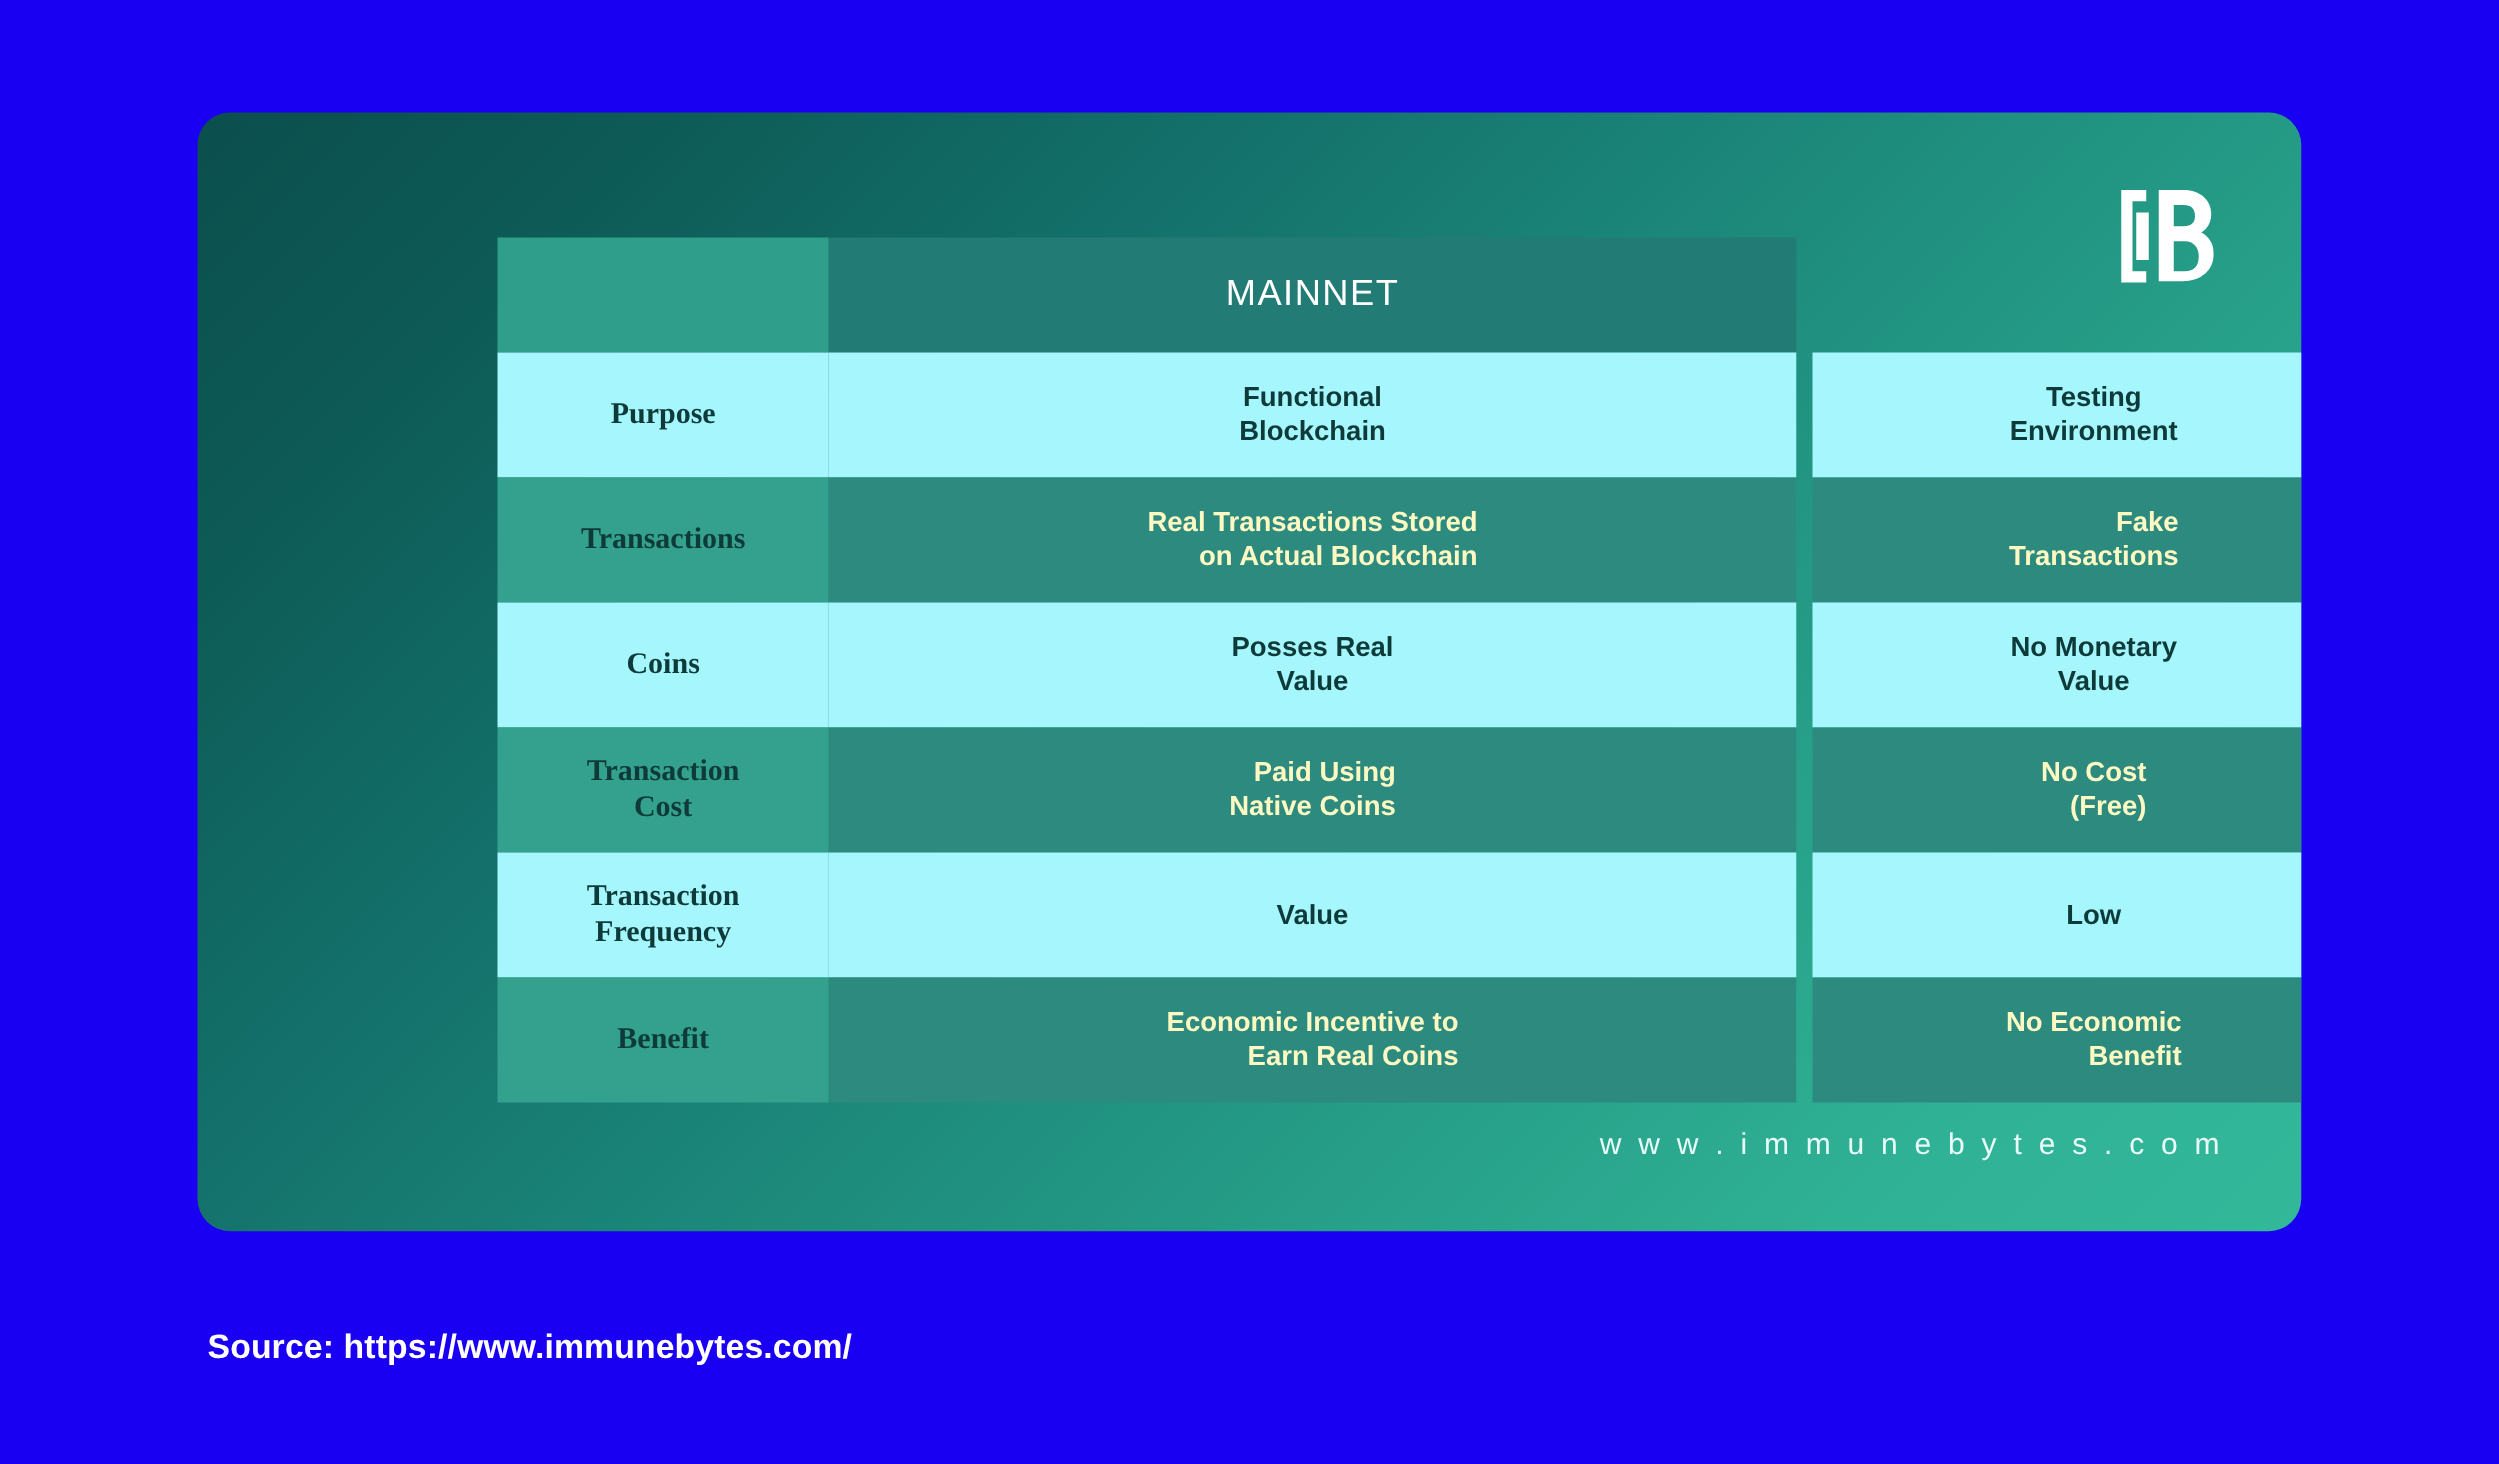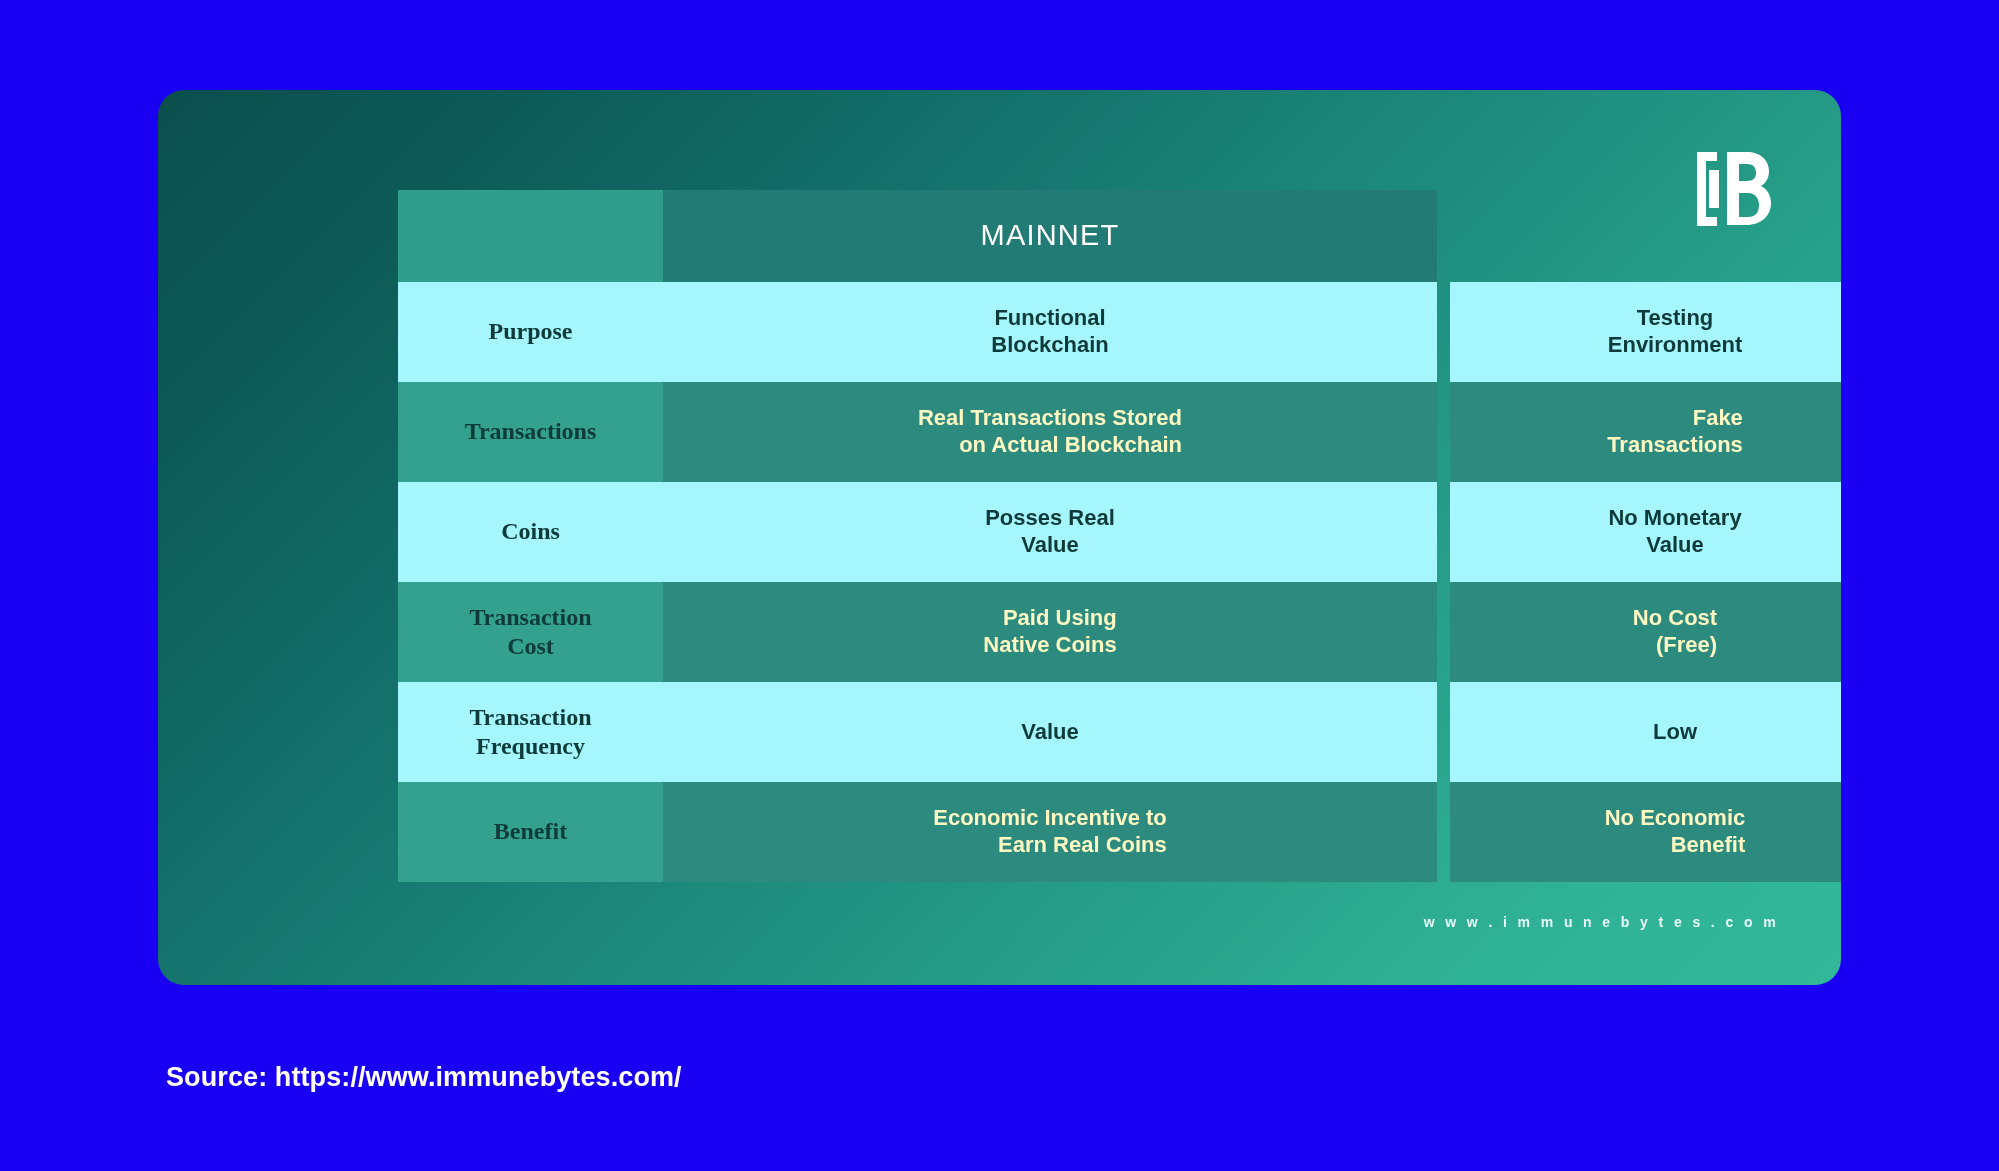--- a/index.html
+++ b/index.html
@@ -95,22 +95,22 @@
   .row.data .c-test {
     font-size: 22px;
     font-weight: 700;
   }
 
   
   .site-url {
     position: absolute;
     right: 62px; bottom: 55px;
     color: #e9fbf8;
-    font-size: 14px;
-    font-weight: 700;
+    font-size: 24px;
+    font-weight: 400;
     letter-spacing: 3.4px;
   }
 
   
   .source {
     position: absolute;
     left: 166px; top: 1062px;
     color: #ffffff;
     font-size: 27px;
     font-weight: 700;

